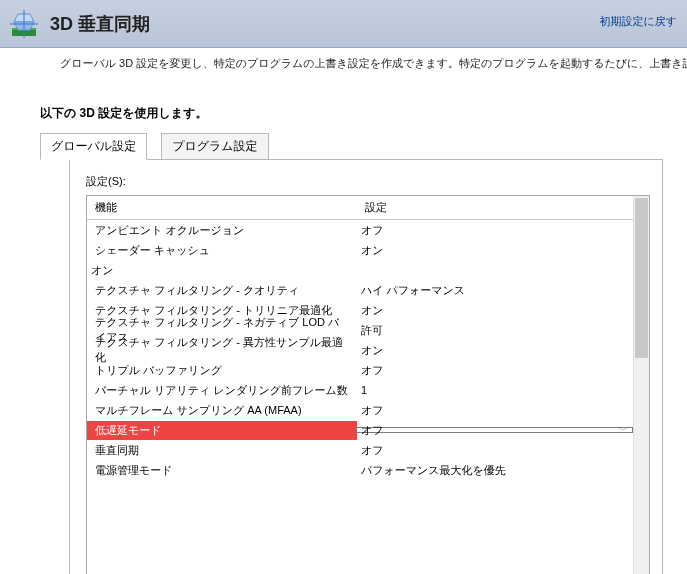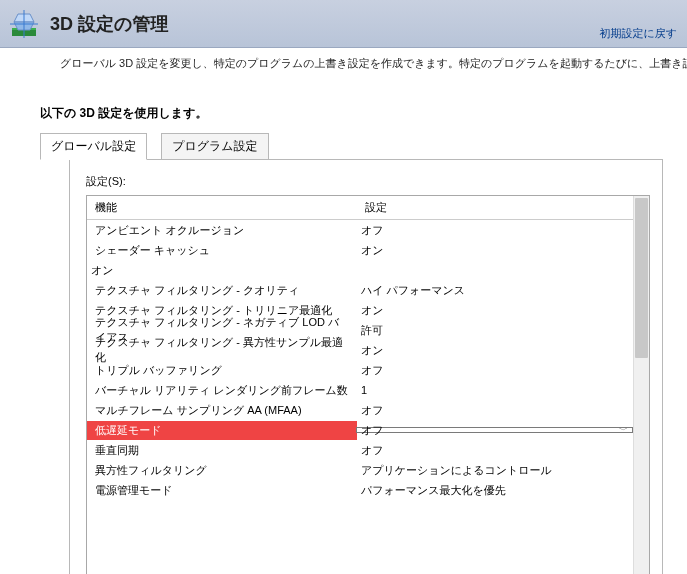--- a/index.html
+++ b/index.html
@@ -13,21 +13,21 @@
     padding: 0 8px;
     position: relative;
     border-bottom: 1px solid #9aa8c0;
   }
   .header-icon {
     width: 32px; height: 32px; margin-right: 10px;
     display: flex; align-items: center; justify-content: center;
   }
   .header-title { font-size: 18px; font-weight: bold; color: #222; }
   .header-link {
-    position: absolute; right: 10px; bottom: 6px;
+    position: absolute; right: 10px; bottom: 18px;
     font-size: 11px; color: #003a8a; cursor: pointer;
   }
 
   .description {
     font-size: 11px; color: #222; padding: 8px 10px 0 60px;
     white-space: nowrap; overflow: hidden;
   }
 
   .section-label { font-size: 12px; font-weight: bold; padding: 34px 0 10px 40px; }
 
@@ -124,21 +124,21 @@
   <div class="header-icon">
     <svg viewBox="0 0 32 32" width="32" height="32">
       <rect x="4" y="20" width="24" height="8" fill="#2a8a3a"></rect>
       <rect x="4" y="20" width="24" height="2" fill="#3ab050"></rect>
       <polygon points="10,6 22,6 26,14 6,14" fill="#c0d8f8" stroke="#6a90c8"></polygon>
       <polygon points="6,14 26,14 22,22 10,22" fill="#90b8e8" stroke="#6a90c8"></polygon>
       <line x1="16" y1="2" x2="16" y2="30" stroke="#3a7ad0" stroke-width="1"></line>
       <line x1="2" y1="16" x2="30" y2="16" stroke="#3a7ad0" stroke-width="1"></line>
     </svg>
   </div>
-  <div class="header-title">3D 設定の管理</div>
+  <div class="header-title">3D 垂直同期</div>
   <div class="header-link">初期設定に戻す</div>
 </div>
 
 <div class="description">グローバル 3D 設定を変更し、特定のプログラムの上書き設定を作成できます。特定のプログラムを起動するたびに、上書き設定が自…</div>
 
 <div class="section-label">以下の 3D 設定を使用します。</div>
 
 <div class="panel-wrap">
   <div class="tabs">
     <div class="tab active">グローバル設定</div>
@@ -201,24 +201,20 @@
                   <span>オフ</span>
                   <span class="combo-caret">﹀</span>
                 </div>
               </div>
             </div>
             <div class="settings-row">
               <div class="col-feature">垂直同期</div>
               <div class="col-value">オフ</div>
             </div>
             <div class="settings-row">
-              <div class="col-feature">異方性フィルタリング</div>
-              <div class="col-value">アプリケーションによるコントロール</div>
-            </div>
-            <div class="settings-row">
               <div class="col-feature">電源管理モード</div>
               <div class="col-value">パフォーマンス最大化を優先</div>
             </div>
           </div>
       </div>
       <div class="scrollbar">
         <div class="scroll-thumb"></div>
       </div>
     </div>
 

